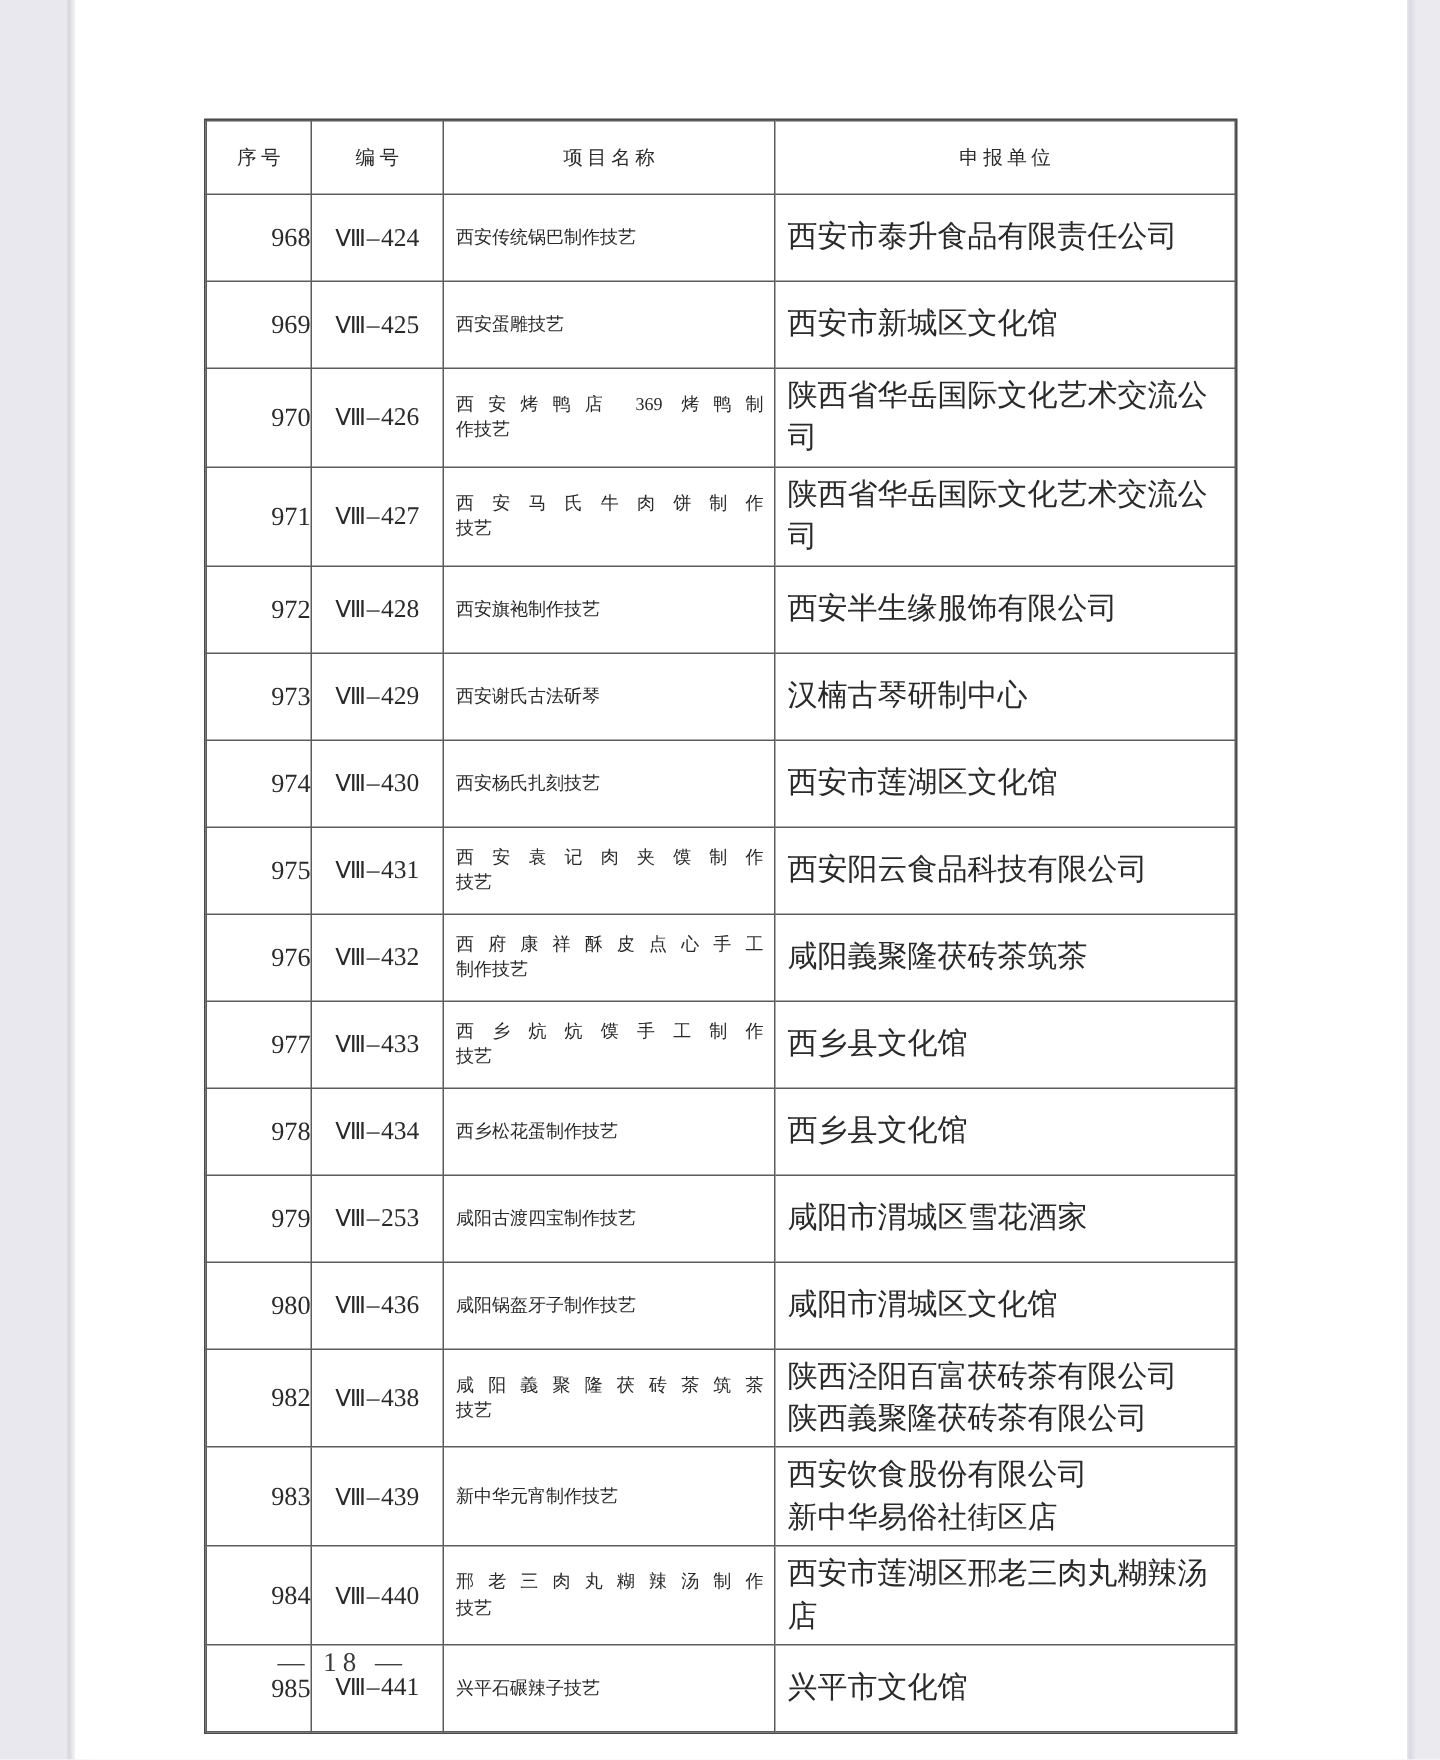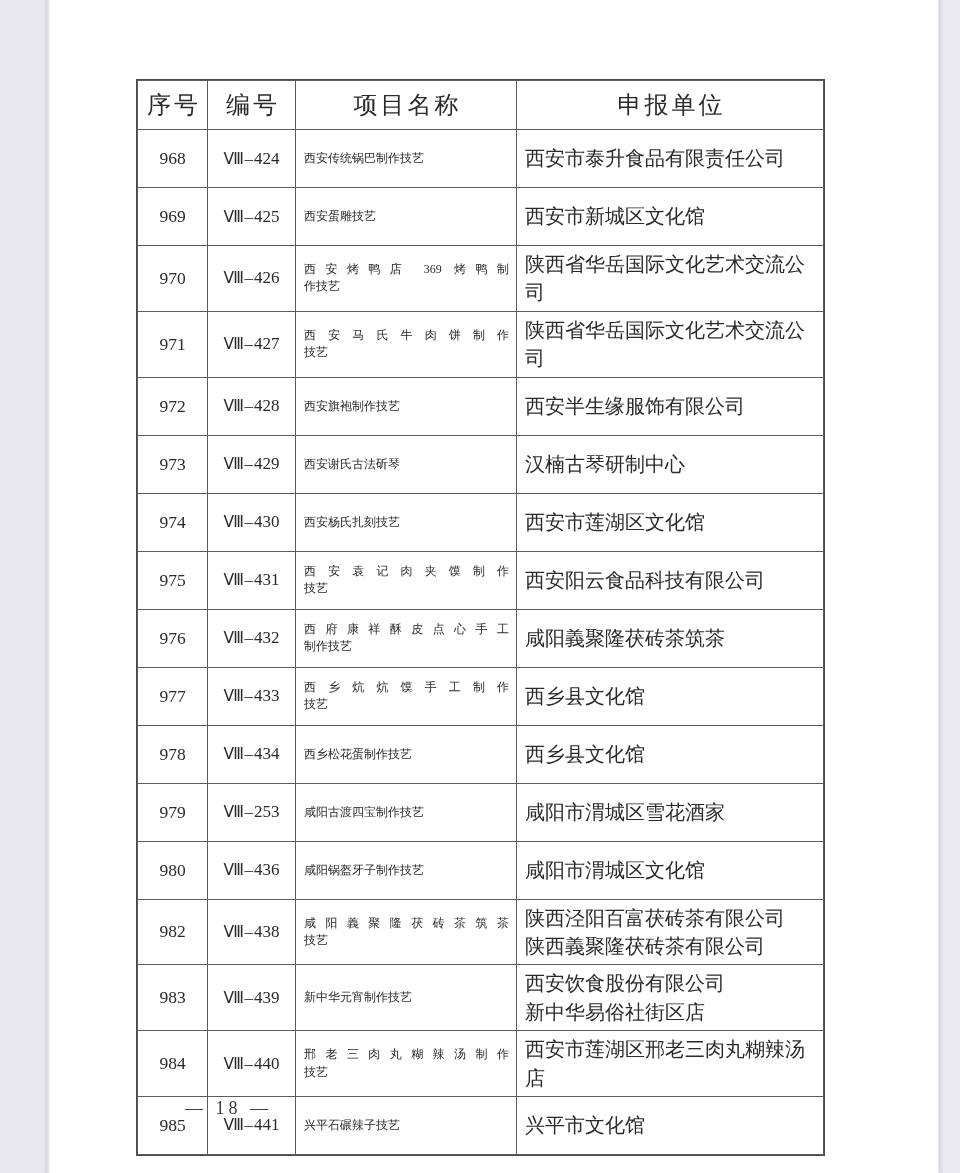--- a/index.html
+++ b/index.html
@@ -71,35 +71,35 @@
     outline-offset: 0px;
   }
   .col-no    { width: 70px; }
   .col-code  { width: 88px; }
   .col-name  { width: 221px; }
   .col-unit  { width: 307px; }
 
   thead th {
     height: 48px;
     text-align: center;
-    font-size: 24px;
+    font-size: 13px;
     letter-spacing: 3px;
     text-indent: 3px;
   }
   thead th .hdr {
     display: block;
     line-height: 1.2;
   }
 
   tbody td {
     height: 49px;
     font-size: 17px;
   }
   tbody td.c-no {
-    text-align: center;
+    text-align: right;
     font-family: "Liberation Serif", "DejaVu Serif", serif;
     font-size: 17.5px;
   }
   tbody td.c-code {
     text-align: center;
     font-size: 17px;
     white-space: nowrap;
   }
   tbody td.c-code .rn {
     font-family: "DejaVu Sans", sans-serif;

